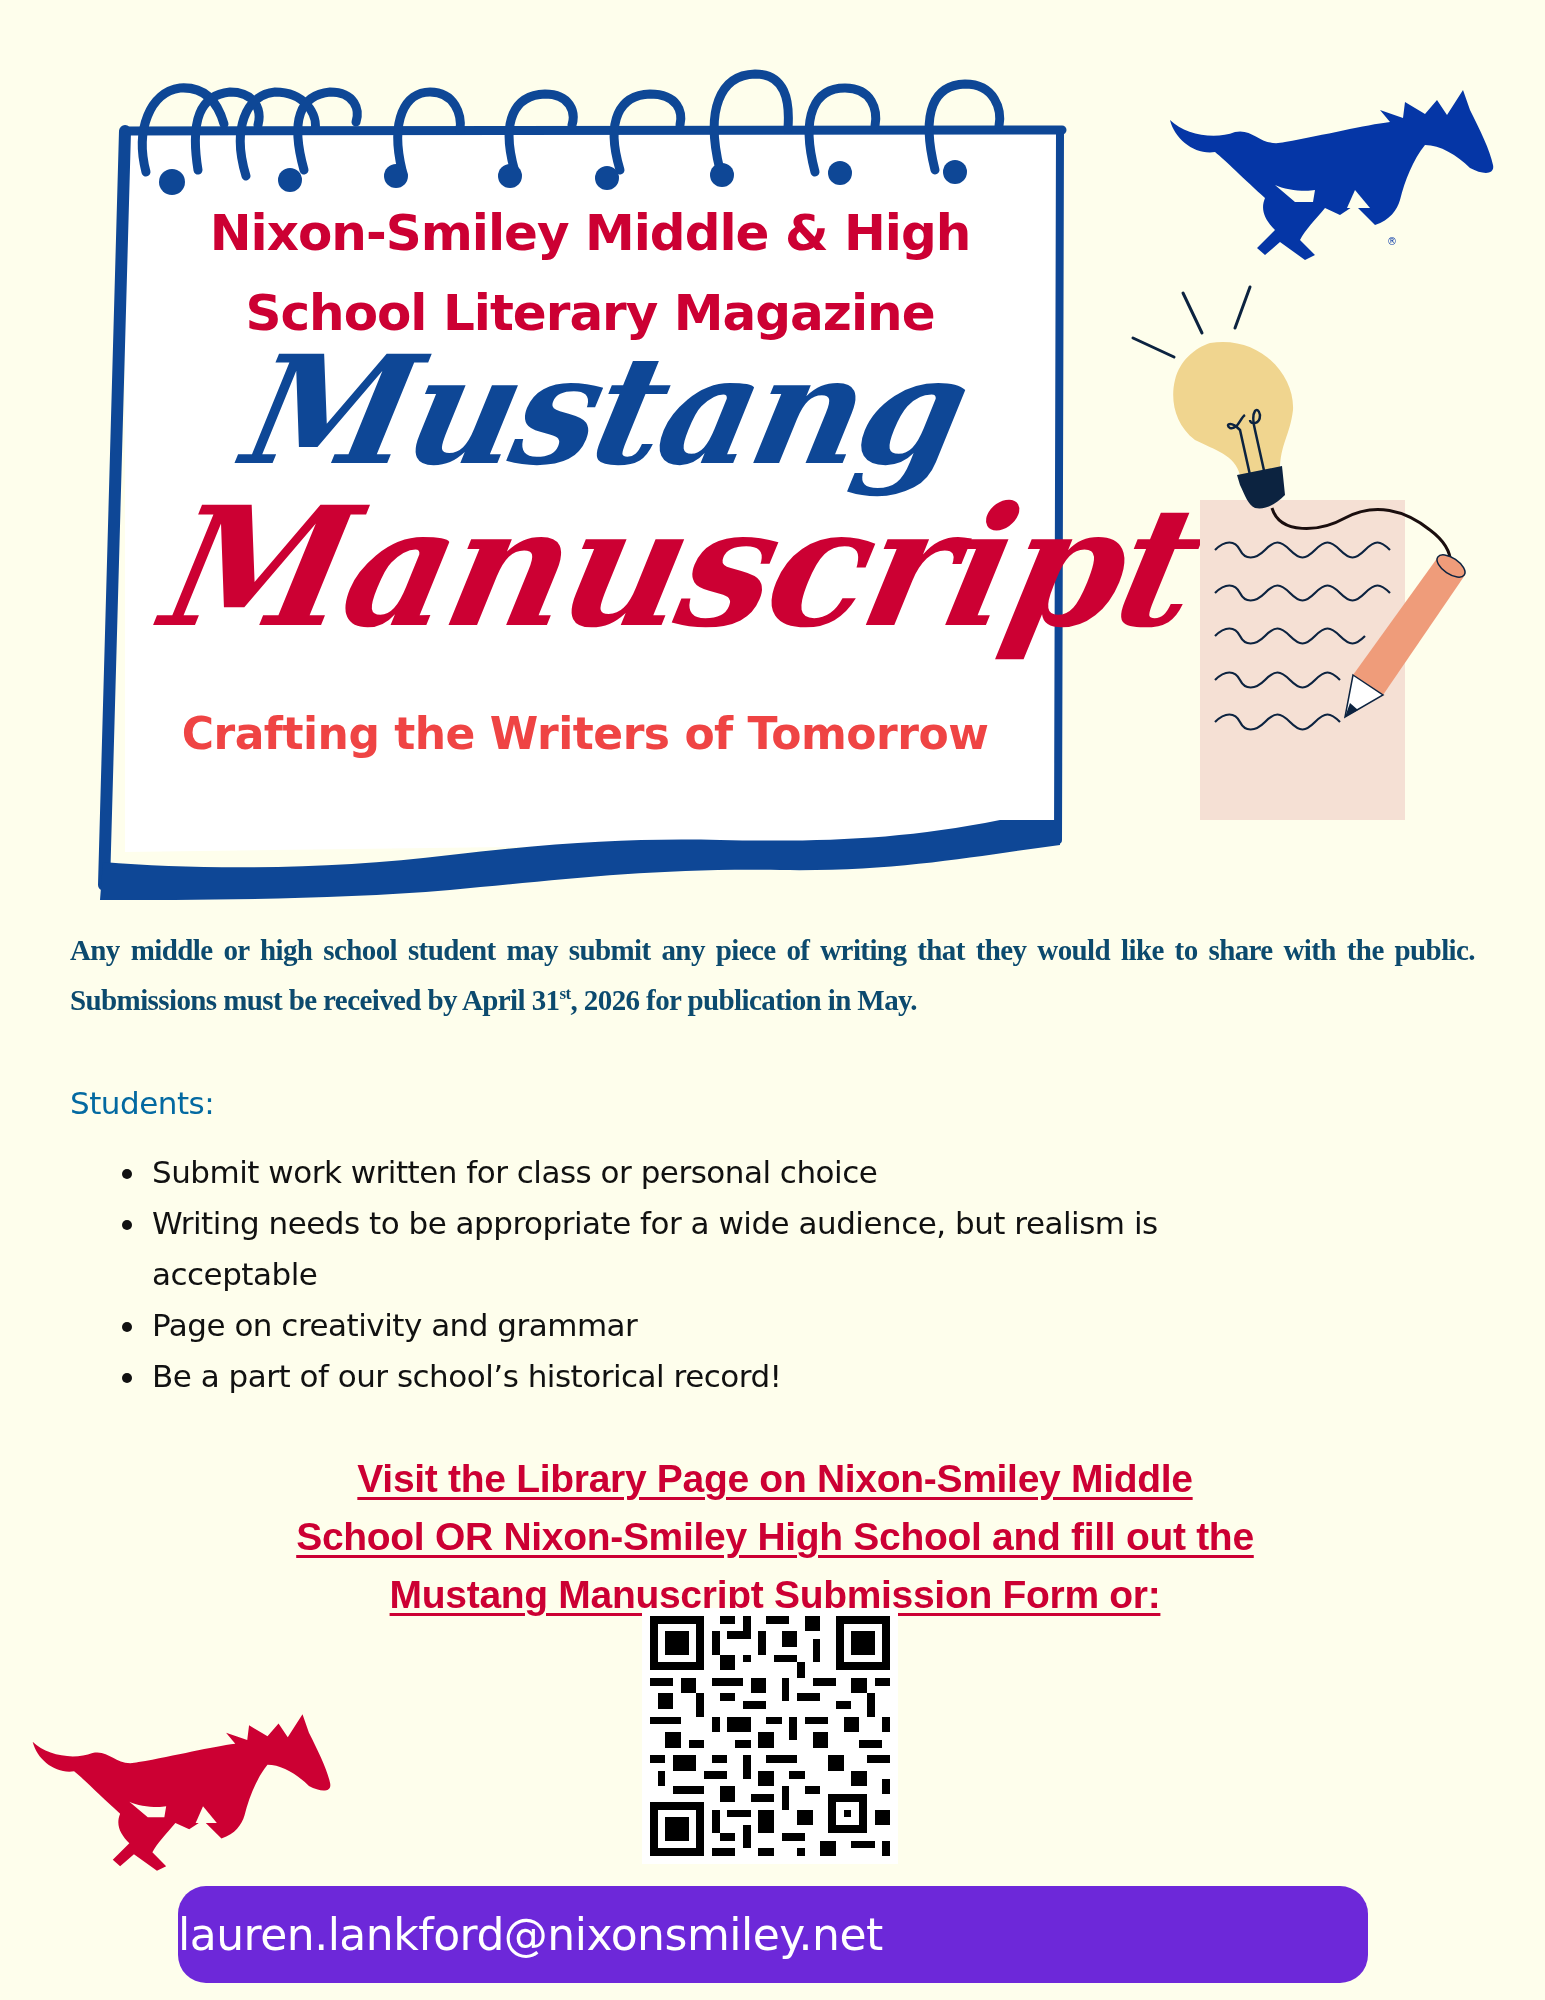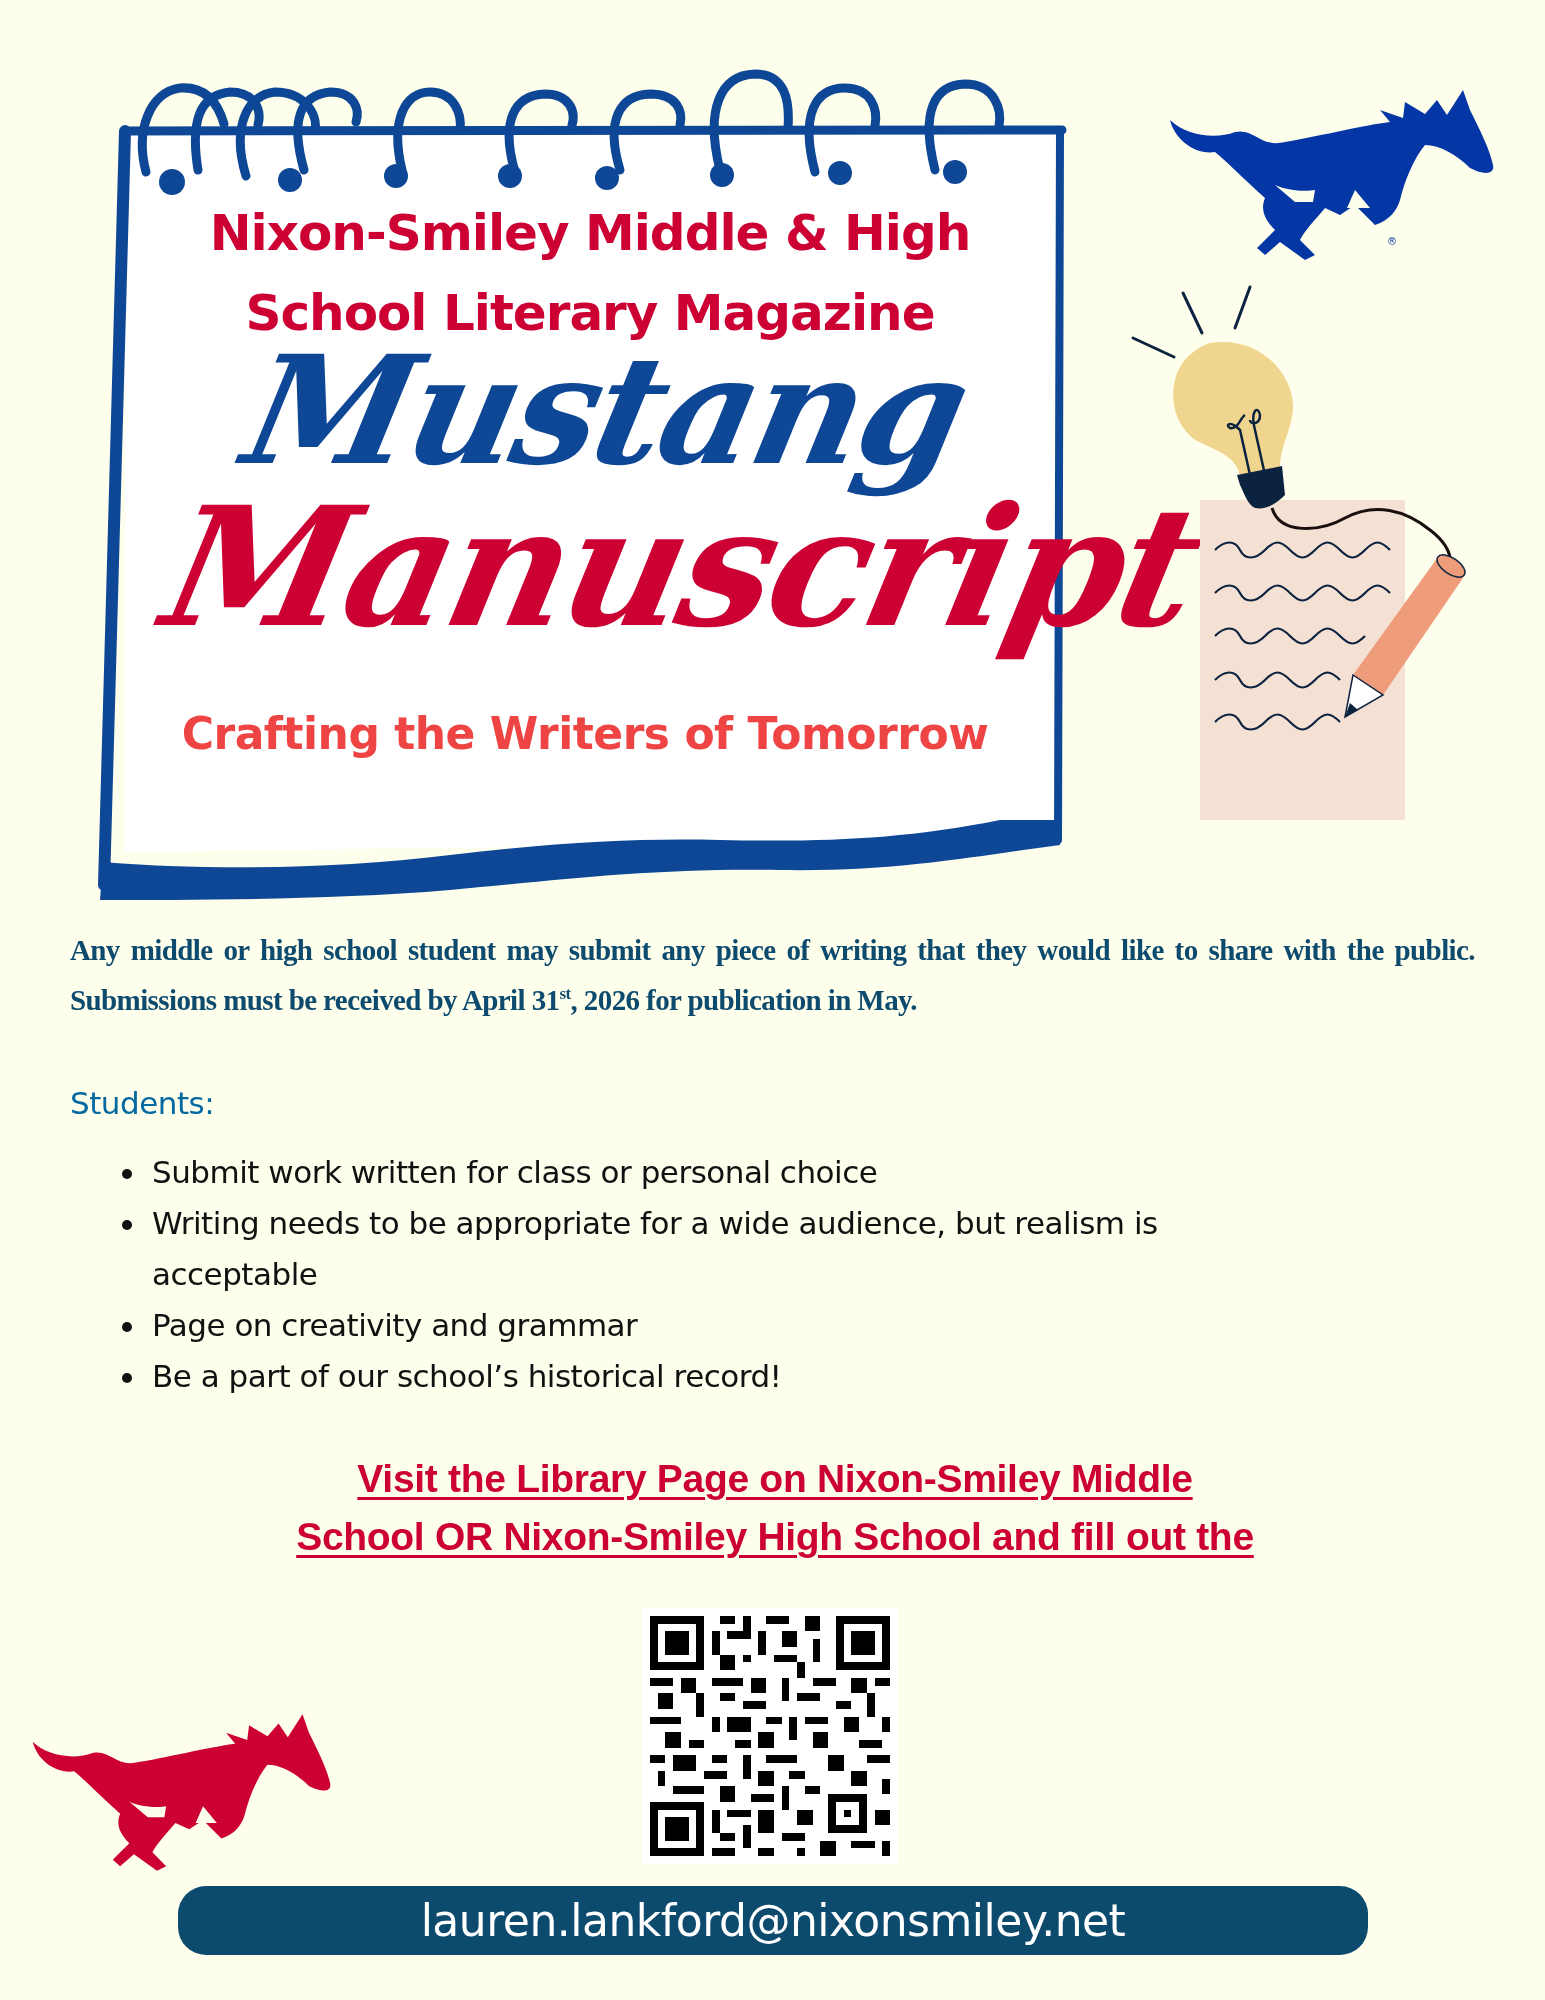--- a/index.html
+++ b/index.html
@@ -59,23 +59,23 @@
     left: 180px; width: 1190px; top: 1418px; text-align: center;
     font-family: "Liberation Sans", sans-serif; font-weight: bold;
     color: #cc0033; font-size: 39px; line-height: 58px;
     text-decoration: underline; text-decoration-thickness: 3px;
     text-underline-offset: 5px; letter-spacing: -0.3px; margin-top: 32px;
   }
 
   .qr { left: 642px; top: 1608px; width: 256px; height: 256px; background: #fff; }
 
   .email-pill {
-    left: 178px; top: 1886px; width: 1190px; height: 69px;
-    background: #0c4a6e; border-radius: 28px;
-    display: flex; align-items: center; justify-content: center;
+    left: 178px; top: 1886px; width: 1190px; height: 97px;
+    background: #6d28d9; border-radius: 28px;
+    display: flex; align-items: center; justify-content: flex-start;
   }
   .email-pill span {
     color: #fff; font-size: 44px; font-family: "DejaVu Sans", sans-serif;
     letter-spacing: -0.5px;
   }
 </style>
 </head>
 <body>
 
 <svg id="notepad-svg" class="abs" width="1545" height="900" viewBox="0 0 1545 900">
@@ -158,20 +158,21 @@
 <ul class="abs bullets">
   <li>Submit work written for class or personal choice</li>
   <li style="width:1050px;">Writing needs to be appropriate for a wide audience, but realism is acceptable</li>
   <li>Page on creativity and grammar</li>
   <li>Be a part of our school’s historical record!</li>
 </ul>
 
 <div class="abs cta">
   <div>Visit the Library Page on Nixon-Smiley Middle</div>
   <div>School OR Nixon-Smiley High School and fill out the</div>
+  <div>Mustang Manuscript Submission Form or:</div>
 </div>
 
 <svg class="abs qr" viewBox="0 0 33 33" width="256" height="256" shape-rendering="crispEdges">
   <rect width="33" height="33" fill="#fff"></rect>
   <g fill="#000">
     <path d="M1 1h7v7h-7zM2 2v5h5v-5zM3 3h3v3h-3z" fill-rule="evenodd"></path>
     <path d="M25 1h7v7h-7zM26 2v5h5v-5zM27 3h3v3h-3z" fill-rule="evenodd"></path>
     <path d="M1 25h7v7h-7zM2 26v5h5v-5zM3 27h3v3h-3z" fill-rule="evenodd"></path>
     <path d="M24 24h5v5h-5zM25 25v3h3v-3zM26 26h1v1h-1z" fill-rule="evenodd"></path>
     <rect x="10" y="1" width="2" height="1"></rect>

